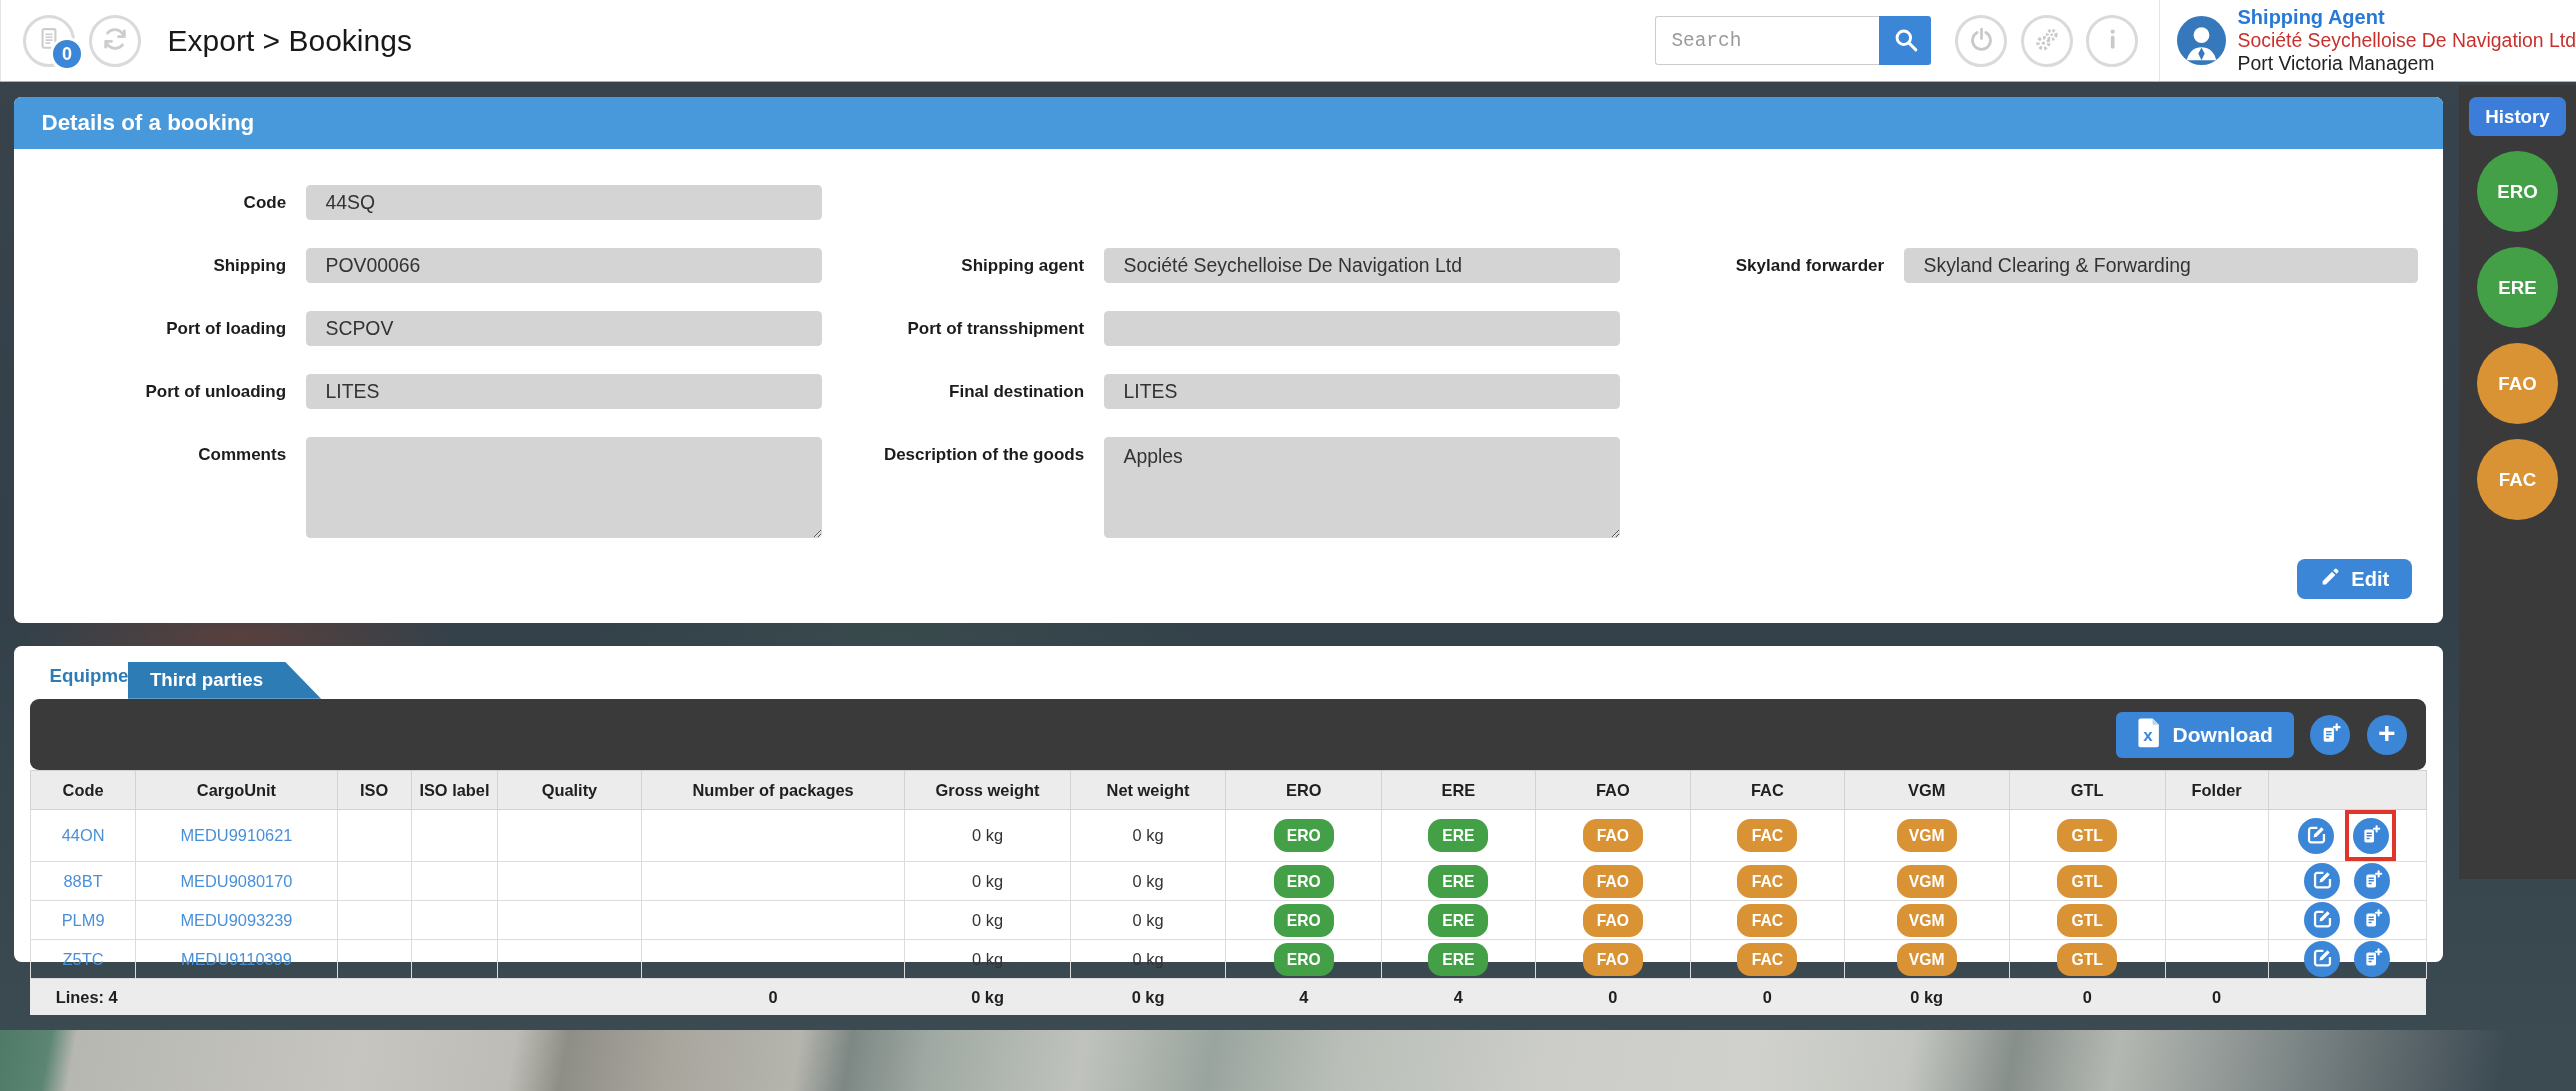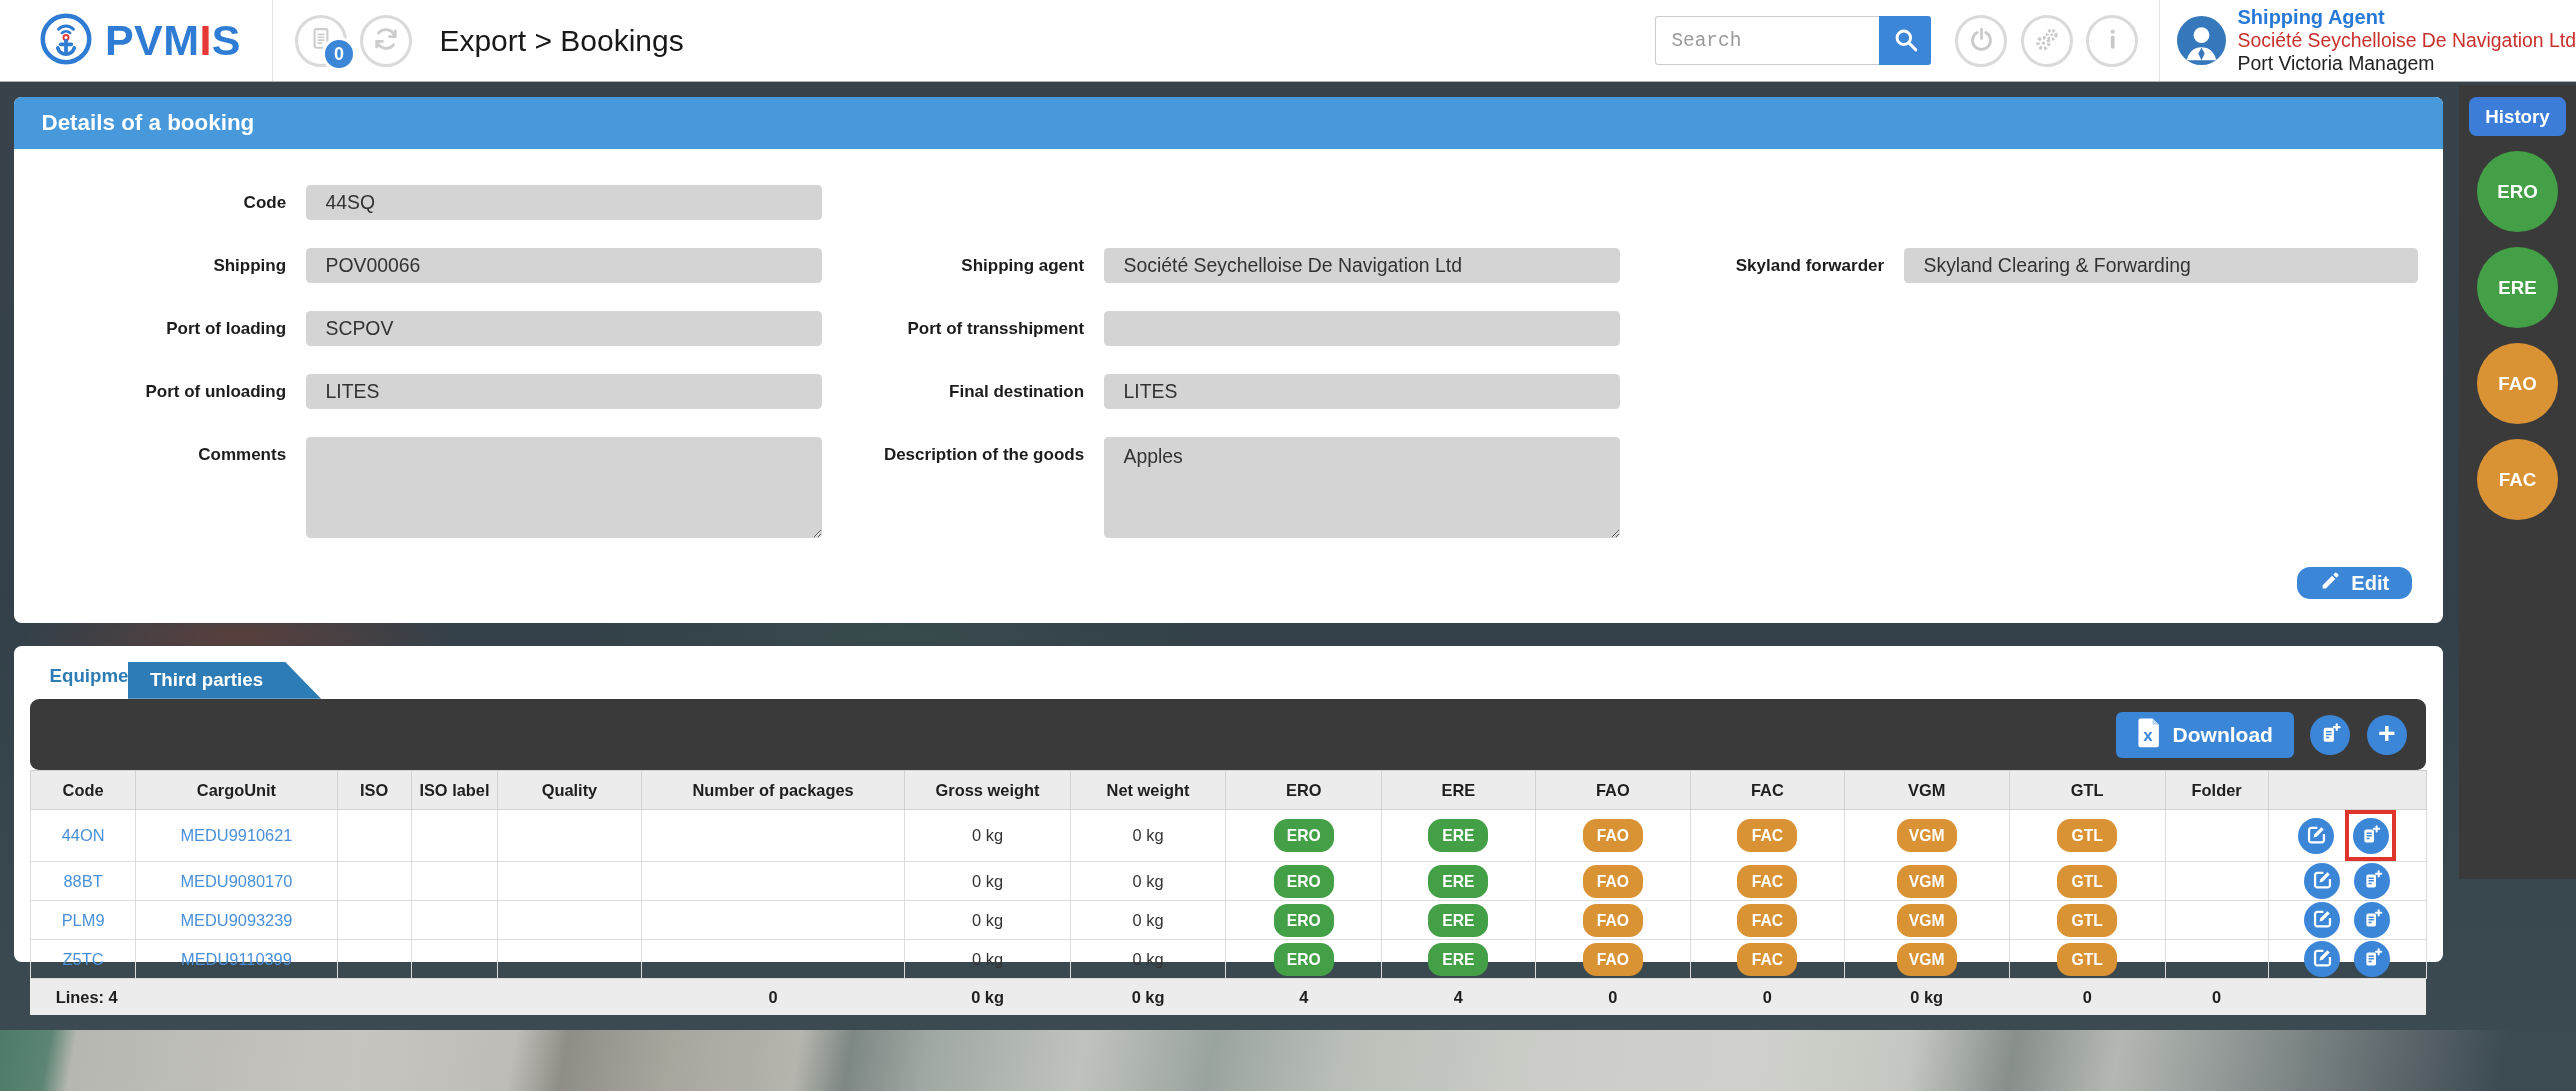--- a/index.html
+++ b/index.html
@@ -54,22 +54,22 @@
   .panel-head { height:52px; background:var(--panelblue); border-radius:7.5px 7.5px 0 0;
     display:flex; align-items:center; padding-left:28px; color:#fff; font-size:22.4px; font-weight:bold; }
   .form-grid { display:grid; grid-template-columns:292px 516px 282px 516px 284px 514px;
     row-gap:28px; padding-top:36px; align-items:center; }
   .f-label { font-size:17px; font-weight:bold; color:#1c1c1c; text-align:right; padding-right:19.4px; }
   .top-label { align-self:start; padding-top:7.5px; }
   .f-input { height:35px; background:#d4d4d4; border:none; border-radius:4.5px; font-size:19.4px; color:#333;
     padding:0 20px; width:100%; font-family:inherit; }
   textarea.f-input { height:101px; padding-top:7.5px; resize:both; }
   .fill56 { grid-column:5/7; } .fill36 { grid-column:3/7; }
-  .edit-btn { position:absolute; right:31px; bottom:24px; height:32px; padding:0 22.4px; background:var(--blue);
-    color:#fff; border:none; border-radius:13px; font-size:20px; font-weight:600; display:inline-flex;
+  .edit-btn { position:absolute; right:31px; bottom:24px; height:40px; padding:0 22.4px; background:var(--blue);
+    color:#fff; border:none; border-radius:8px; font-size:20px; font-weight:600; display:inline-flex;
     align-items:center; gap:10.5px; cursor:pointer; font-family:inherit; }
   
   .sidebar { position:absolute; top:85px; right:0; width:117px; height:794px; background:var(--dark);
     z-index:3; display:flex; flex-direction:column; align-items:center; }
   .history-btn { margin-top:12px; width:97px; height:39px; background:#3b7dd8; color:#fff; font-size:18.7px;
     font-weight:600; border:none; border-radius:7.5px; cursor:pointer; font-family:inherit; }
   .side-circle { width:81px; height:81px; border-radius:50%; margin-top:15px; color:#fff; font-size:18.7px;
     font-weight:bold; border:none; display:flex; align-items:center; justify-content:center; cursor:pointer; }
   [data-color="green"]  { background:var(--green); }
   [data-color="orange"] { background:var(--orange); }
@@ -103,34 +103,20 @@
   .gap-l { margin-left:9px; }
   .red-box { display:inline-flex; border:4.5px solid var(--red); padding:3.7px; vertical-align:middle; margin-left:6px; }
   .cargo-table tfoot td { background:#ececec; border:none; border-top:0.7px solid #cfcfcf; font-weight:bold;
     height:36px; font-size:16.4px; color:#1f1f1f; }
   .lines-cell { text-align:left !important; padding-left:25.4px; font-size:17px; }
 </style>
 </head>
 <body>
 
 <header class="app-header">
-  <a class="logo">
-    <span>
-      <svg width="54" height="54" viewBox="0 0 72 72">
-        <circle cx="36" cy="36" r="31" fill="none" stroke="#2f7cd4" stroke-width="6"></circle>
-        <path d="M26 23a14 14 0 0 1 20 0" fill="none" stroke="#2f7cd4" stroke-width="4" stroke-linecap="round"></path>
-        <path d="M30.5 28a8 8 0 0 1 11 0" fill="none" stroke="#2f7cd4" stroke-width="3.4" stroke-linecap="round"></path>
-        <circle cx="36" cy="34" r="3.4" fill="none" stroke="#e53935" stroke-width="2.6"></circle>
-        <path d="M36 38v16" stroke="#2f7cd4" stroke-width="5" stroke-linecap="round"></path>
-        <path d="M29 43h14" stroke="#2f7cd4" stroke-width="5" stroke-linecap="round"></path>
-        <path d="M25 48a11.5 11.5 0 0 0 22 0" fill="none" stroke="#2f7cd4" stroke-width="5" stroke-linecap="round"></path>
-      </svg>
-    </span>
-    <span class="logo-text"><span>PVM</span><span class="red">I</span><span>S</span></span>
-  </a>
   <div class="v-div"></div>
 
   <div class="hdr-left-icons">
     <button class="hdr-circle">
       <span>
         <svg width="28" height="28" viewBox="0 0 24 24">
           <rect x="6.5" y="3.5" width="11" height="16" rx="1.5" fill="none" stroke="#cdcdcd" stroke-width="1.8"></rect>
           <g stroke="#cdcdcd" stroke-width="1.4">
               <path d="M9 8h6M9 10.5h6M9 13h6M9 15.5h4"></path>
             </g>

